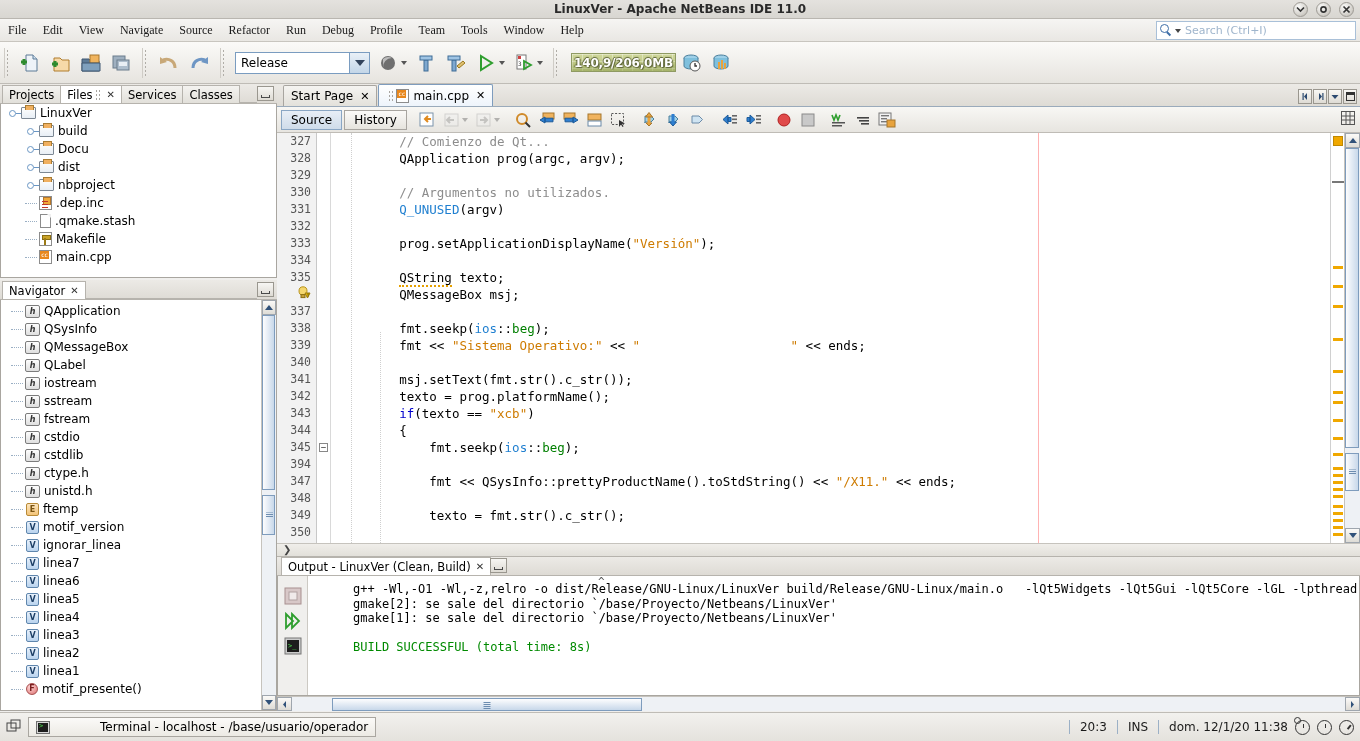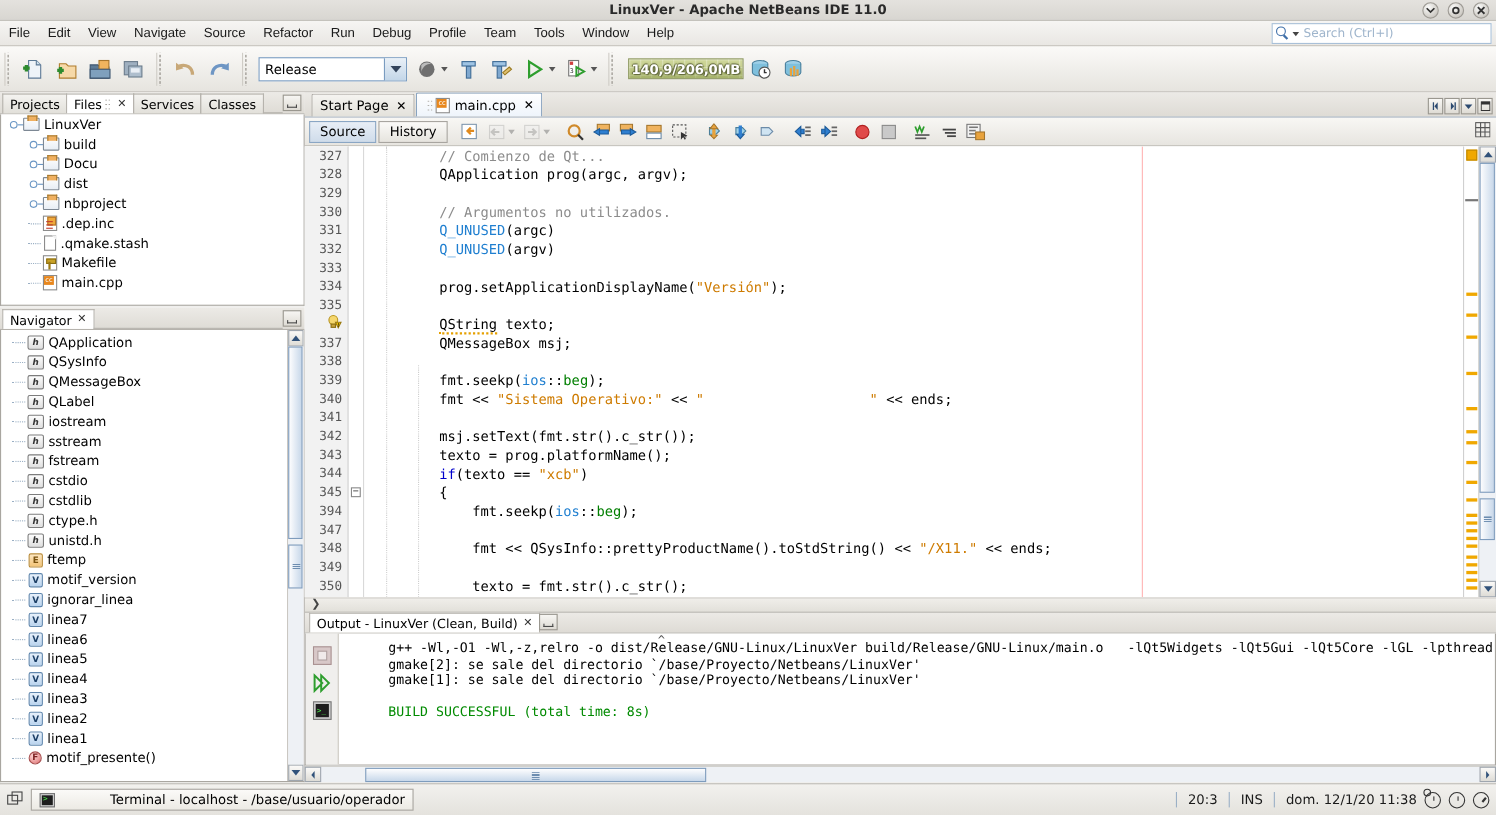--- a/index.html
+++ b/index.html
@@ -36,21 +36,21 @@
   .wbtn svg { display:block; }
   
   #menubar {
     height:23px; width:100%;
     background:linear-gradient(to bottom,#f6f5f3,#e9e7e3);
     border-bottom:1px solid #c8c5bf;
     display:flex; align-items:center; position:relative;
   }
   .menu-item {
     padding:3px 8px; font-size:12px; color:#1a1a1a;
-    font-family:Liberation Sans, sans-serif;
+    font-family:Liberation Serif, serif;
   }
   #searchbox {
     position:absolute; right:4px; top:2px;
     width:200px; height:19px;
     background:#fff; border:1px solid #a9c0d8;
     display:flex; align-items:center; padding:0 3px;
   }
   #searchbox .sph { color:#9fb5cc; font-size:11px; padding-left:4px; }
   .mag {
     width:13px; height:13px; position:relative; flex:none;
@@ -1015,21 +1015,20 @@
         </div>
       <div id="codearea">
         <div id="indentline"></div>
         <div id="indentline2"></div>
         <div id="marginline"></div>
         <div id="codelines">
             <div class="cl"><span class="c-comment">        // Comienzo de Qt...</span></div>
             <div class="cl"><span class="c-plain">        QApplication prog(argc, argv);</span></div>
             <div class="cl">&nbsp;</div>
             <div class="cl"><span class="c-comment">        // Argumentos no utilizados.</span></div>
-            <div class="cl"><span class="c-plain">        </span><span class="c-type">Q_UNUSED</span><span class="c-plain">(argc)</span></div>
             <div class="cl"><span class="c-plain">        </span><span class="c-type">Q_UNUSED</span><span class="c-plain">(argv)</span></div>
             <div class="cl">&nbsp;</div>
             <div class="cl"><span class="c-plain">        prog.setApplicationDisplayName(</span><span class="c-str">"Versión"</span><span class="c-plain">);</span></div>
             <div class="cl">&nbsp;</div>
             <div class="cl"><span class="c-plain">        </span><span class="c-plain squig">QString</span><span class="c-plain"> texto;</span></div>
             <div class="cl"><span class="c-plain">        QMessageBox msj;</span></div>
             <div class="cl">&nbsp;</div>
             <div class="cl"><span class="c-plain">        fmt.seekp(</span><span class="c-type">ios</span><span class="c-plain">::</span><span class="c-green">beg</span><span class="c-plain">);</span></div>
             <div class="cl"><span class="c-plain">        fmt &lt;&lt; </span><span class="c-str">"Sistema Operativo:"</span><span class="c-plain"> &lt;&lt; </span><span class="c-str">"                    "</span><span class="c-plain"> &lt;&lt; ends;</span></div>
             <div class="cl">&nbsp;</div>

